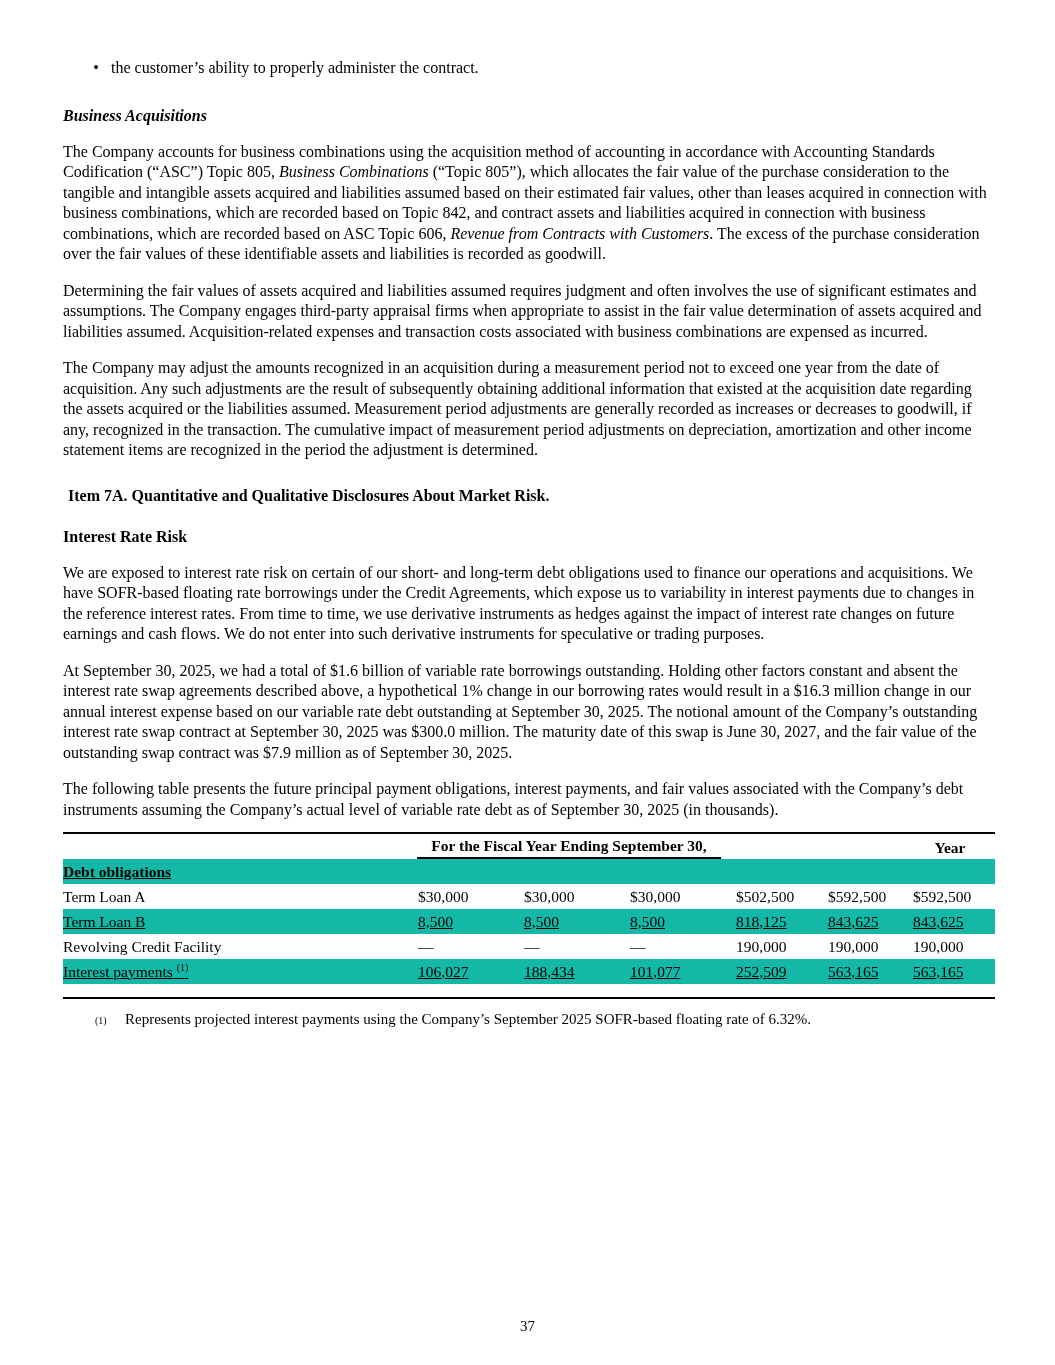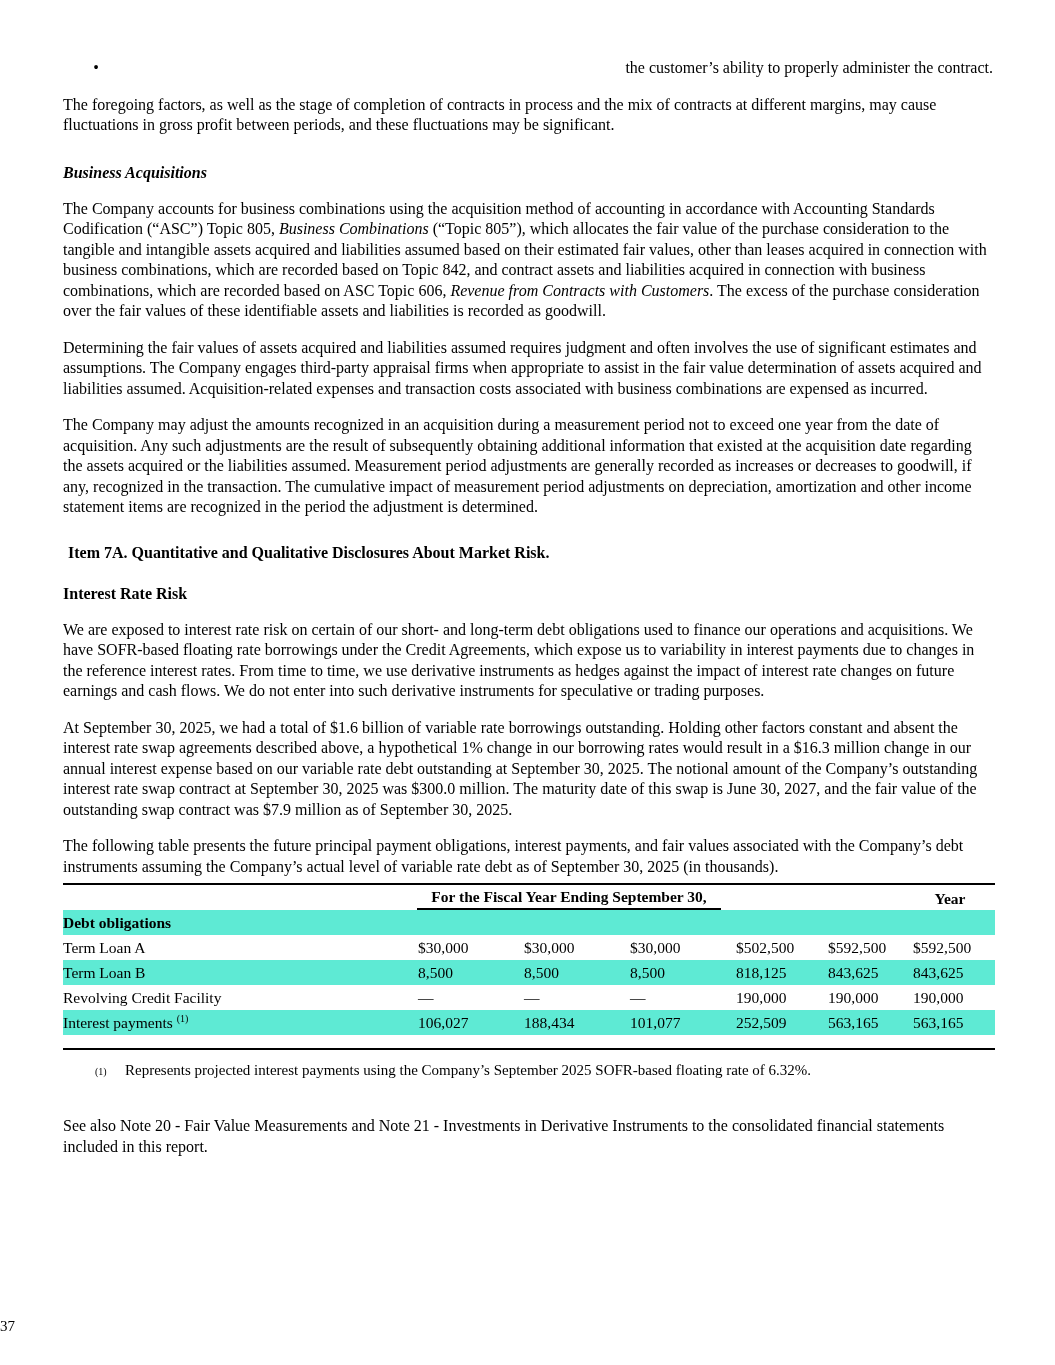--- a/index.html
+++ b/index.html
@@ -1,65 +1,64 @@
 <!DOCTYPE html>
 <html><head>
 <meta charset="utf-8">
 <style>
   html,body{margin:0;padding:0;background:#ffffff;}
   body{width:1055px;height:1365px;font-family:"Liberation Serif","DejaVu Serif",serif;color:#000;}
   .page{position:relative;box-sizing:border-box;width:1055px;height:1365px;padding:48px 62px 0 63px;}
   .doc p{margin:16px 0 0;font-size:16px;line-height:20.5px;text-align:left;}
   .bullet-row{margin-top:10px;display:flex;font-size:16px;line-height:20.5px;}
   .bullet-glyph{width:30px;text-align:center;margin-left:18px;flex:0 0 auto;}
-  .bullet-text{flex:1;text-align:right;}
+  .bullet-text{flex:1;}
   h3{font-size:16px;line-height:21px;font-weight:bold;}
   h3.ba{margin:26px 0 8px;font-style:italic;}
   h3.item7a{margin:24px 0 0;padding-left:5px;}
   h3.irr{margin:20px 0 0;}
   i{font-style:italic;}
 
-  table.debt{margin-top:6px;border-collapse:collapse;width:930px;table-layout:fixed;
+  table.debt{margin-top:12px;border-collapse:collapse;width:930px;table-layout:fixed;
              border-top:2.5px solid #000;border-bottom:2.5px solid #000;font-size:15.5px;}
   table.debt col.c-label{width:347px;}
   table.debt col.c-y{width:106px;}
   table.debt col.c-ta{width:92px;}
   table.debt col.c-tot{width:85px;}
   table.debt col.c-fv{width:90px;}
   table.debt th{font-weight:bold;padding:0;vertical-align:bottom;}
   table.debt .grp-inner{display:block;margin:0 7px;padding:3px 0 2px;border-bottom:2px solid #000;text-align:center;}
   table.debt .colhead-inner{display:block;margin:0 7px;padding:3px 0 2px;border-bottom:2px solid #000;text-align:center;}
   table.debt .fair-top{display:block;text-align:center;padding:3px 0 2px;}
   table.debt td{padding:3px 0;height:19px;vertical-align:middle;}
-  tr.shaded td{background:#5eead4;}
+  tr.shaded td{background:#14b8a6;text-decoration:underline;}
   td.sec-label{font-weight:bold;padding-left:5px;}
   td.row-label{padding-left:20px;}
   .numcell{display:flex;justify-content:space-between;align-items:baseline;padding:0 8px 0 8px;}
   .numcell .cur{text-align:left;}
   .numcell .val{text-align:left;flex:1;}
   sup.fn{font-size:10px;vertical-align:super;line-height:0;}
   tr.spacer td{height:13px;padding:0;}
 
   .footnote{margin-top:10px;font-size:15px;line-height:20px;display:flex;}
   .fn-marker{font-size:10px;vertical-align:super;margin-left:32px;flex:0 0 30px;padding-top:2px;}
   .fn-text{flex:1;}
   p.see-also{margin-top:34px;}
-  .page-number{position:absolute;top:1318px;left:0;width:1055px;text-align:left;font-size:15px;}
+  .page-number{position:absolute;top:1318px;left:0;width:1055px;text-align:center;font-size:15px;}
 </style>
 </head>
 <body>
 
 <div class="page doc">
 
   <div class="bullet-row">
     <span class="bullet-glyph">•</span>
     <span class="bullet-text">the customer’s ability to properly administer the contract.</span>
   </div>
 
-  <p>The foregoing factors, as well as the stage of completion of contracts in process and the mix of contracts at different margins, may cause fluctuations in gross profit between periods, and these fluctuations may be significant.</p>
 
   <h3 class="ba">Business Acquisitions</h3>
 
   <p><span>The Company accounts for business combinations using the acquisition method of accounting in accordance with Accounting Standards Codification (“ASC”) Topic 805, </span><i>Business Combinations</i><span> (“Topic 805”), which allocates the fair value of the purchase consideration to the tangible and intangible assets acquired and liabilities assumed based on their estimated fair values, other than leases acquired in connection with business combinations, which are recorded based on Topic 842, and contract assets and liabilities acquired in connection with business combinations, which are recorded based on ASC Topic 606, </span><i>Revenue from Contracts with Customers</i><span>. The excess of the purchase consideration over the fair values of these identifiable assets and liabilities is recorded as goodwill.</span></p>
 
   <p>Determining the fair values of assets acquired and liabilities assumed requires judgment and often involves the use of significant estimates and assumptions. The Company engages third-party appraisal firms when appropriate to assist in the fair value determination of assets acquired and liabilities assumed. Acquisition-related expenses and transaction costs associated with business combinations are expensed as incurred.</p>
 
   <p>The Company may adjust the amounts recognized in an acquisition during a measurement period not to exceed one year from the date of acquisition. Any such adjustments are the result of subsequently obtaining additional information that existed at the acquisition date regarding the assets acquired or the liabilities assumed. Measurement period adjustments are generally recorded as increases or decreases to goodwill, if any, recognized in the transaction. The cumulative impact of measurement period adjustments on depreciation, amortization and other income statement items are recognized in the period the adjustment is determined.</p>
 
   <h3 class="item7a">Item 7A. Quantitative and Qualitative Disclosures About Market Risk.</h3>
@@ -241,17 +240,16 @@
           <td colspan="7"></td>
         </tr>
     </tbody>
   </table>
 
   <div class="footnote">
     <span class="fn-marker">(1)</span>
     <span class="fn-text">Represents projected interest payments using the Company’s September 2025 SOFR-based floating rate of 6.32%.</span>
   </div>
 
-  <p class="see-also">See also Note 20 - Fair Value Measurements and Note 21 - Investments in Derivative Instruments to the consolidated financial statements included in this report.</p>
 
   <div class="page-number">37</div>
 
 </div>
 
 </body></html>

